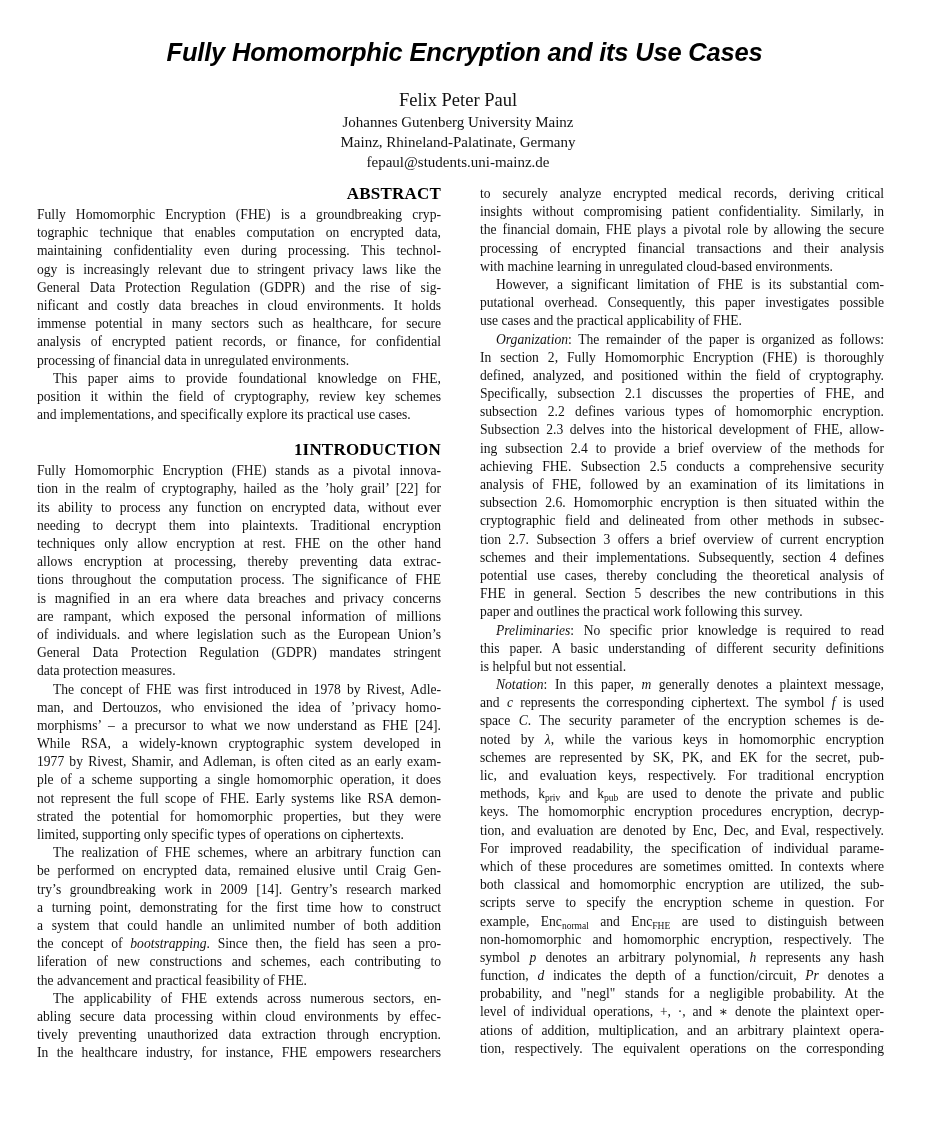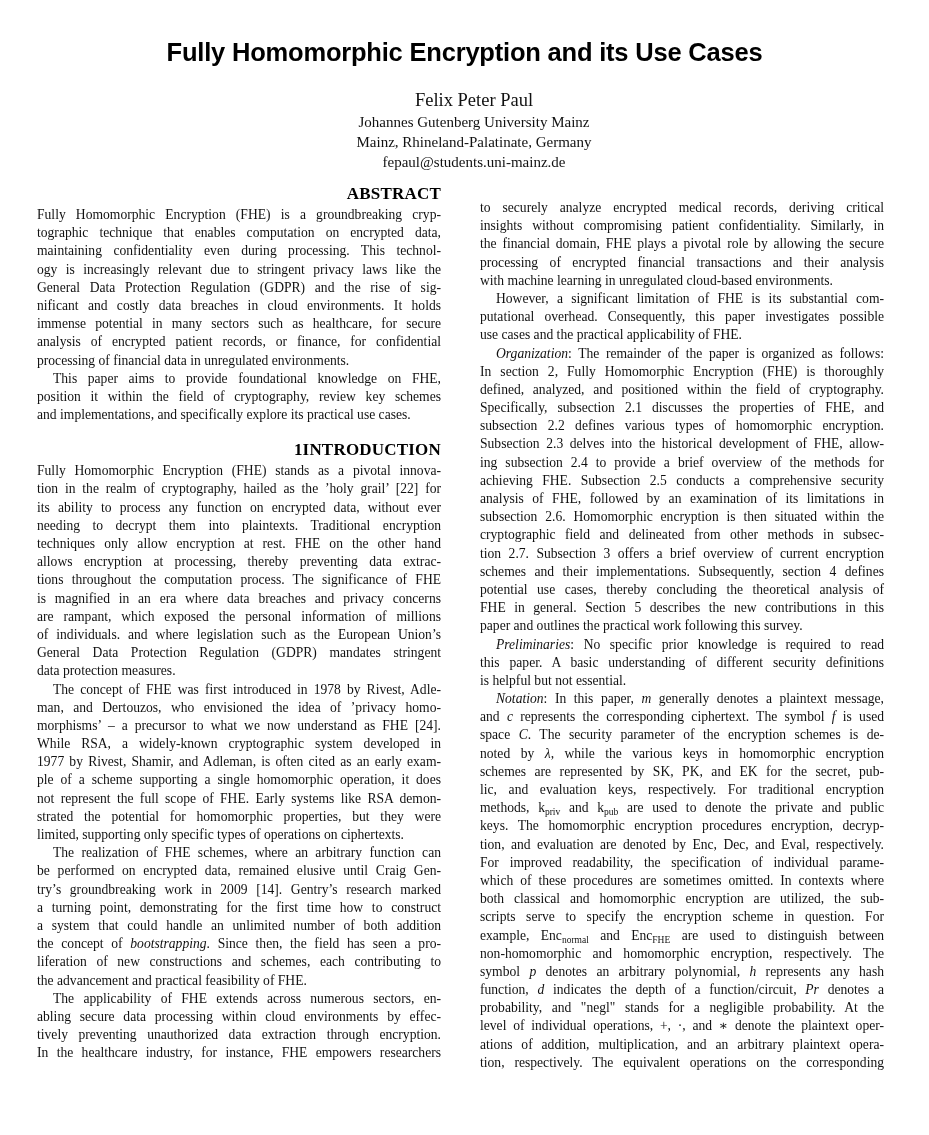--- a/index.html
+++ b/index.html
@@ -7,31 +7,32 @@
     width: 929px; height: 1135px; position: relative; overflow: hidden;
     color: #111;
     font-family: "Liberation Serif", "DejaVu Serif", serif;
   }
   .title {
     position: absolute; left: 0; width: 929px; top: 38px;
     text-align: center;
     font-family: "Liberation Sans", "DejaVu Sans", sans-serif;
     font-weight: bold; font-size: 25.5px; letter-spacing: -0.2px;
     color: #000;
+    font-style: italic;
   }
   .author-block {
-    position: absolute; left: 0; width: 892px; top: 88px;
-    text-align: center; color: #111; padding-left: 28px;
+    position: absolute; left: 12px; width: 892px; top: 88px;
+    text-align: center; color: #111;
   }
   .author-name { font-size: 18.5px; line-height: 24px; }
   .author-line { font-size: 15px; line-height: 20px; }
 
   .col { position: absolute; width: 404px; font-size: 13.6px; }
   .col-left { left: 37px; }
-  .col-right { left: 480px; margin-top: 14px; }
+  .col-right { left: 480px; }
 
   .heading {
     font-weight: bold; font-size: 17px; letter-spacing: 0.2px;
     color: #000; height: 24px; line-height: 24px; text-align: right;
   }
   .heading .num { display: inline-block; width: 27px; }
 
   .line {
     height: 18.2px; line-height: 18.2px;
     white-space: nowrap; overflow: visible;

